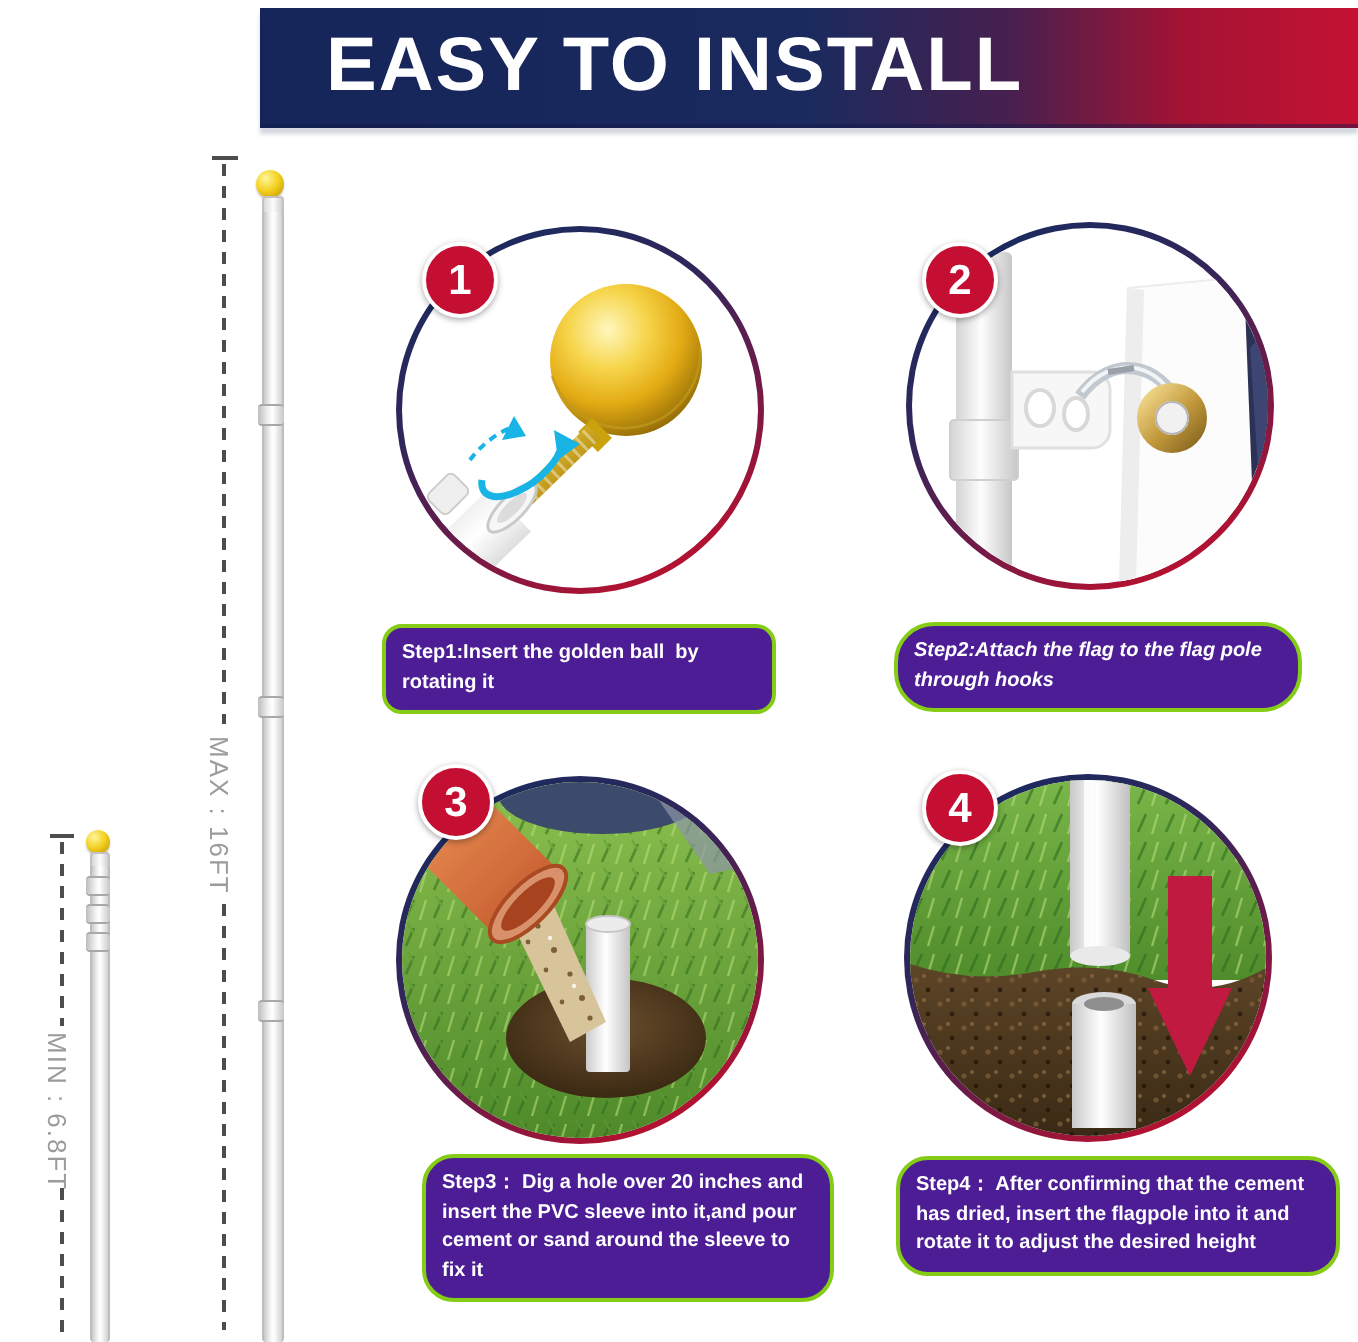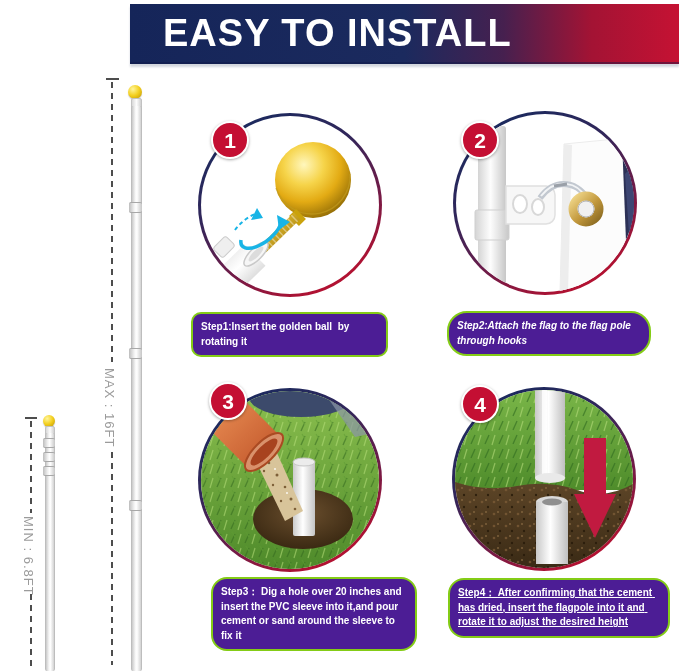--- a/index.html
+++ b/index.html
@@ -41,21 +41,21 @@
     border:2px solid #ffffff;box-sizing:content-box;display:flex;align-items:center;justify-content:center;
     box-shadow:0 1px 3px rgba(0,0,0,.35);z-index:5;}
   .badge span{color:#fff;font-size:21px;font-weight:bold;line-height:1;}
 
   .caption{position:absolute;background:#4c1d95;border:2px solid #84cc16;color:#ffffff;
     font-weight:bold;font-size:10px;line-height:14.5px;padding:6px 8px;border-radius:12px;
     white-space:pre-wrap;box-sizing:border-box;}
   .cap1{left:191px;top:312px;width:197px;border-radius:10px;}
   .cap2{left:447px;top:311px;width:204px;border-radius:20px;font-style:italic;}
   .cap3{left:189px;top:577px;width:206px;border-radius:16px;margin-left:22px;}
-  .cap4{left:448px;top:578px;width:222px;border-radius:16px;text-decoration:underline;}
+  .cap4{left:448px;top:578px;width:222px;border-radius:16px;}
 
   .ring1{left:198px;top:113px;}  .badge1{left:211px;top:121px;}
   .ring2{left:453px;top:111px;}  .badge2{left:461px;top:121px;}
   .ring3{left:198px;top:388px;}  .badge3{left:209px;top:382px;}
   .ring4{left:452px;top:387px;}  .badge4{left:461px;top:385px;}
 </style>
 </head>
 <body>
 
 <div id="page">

